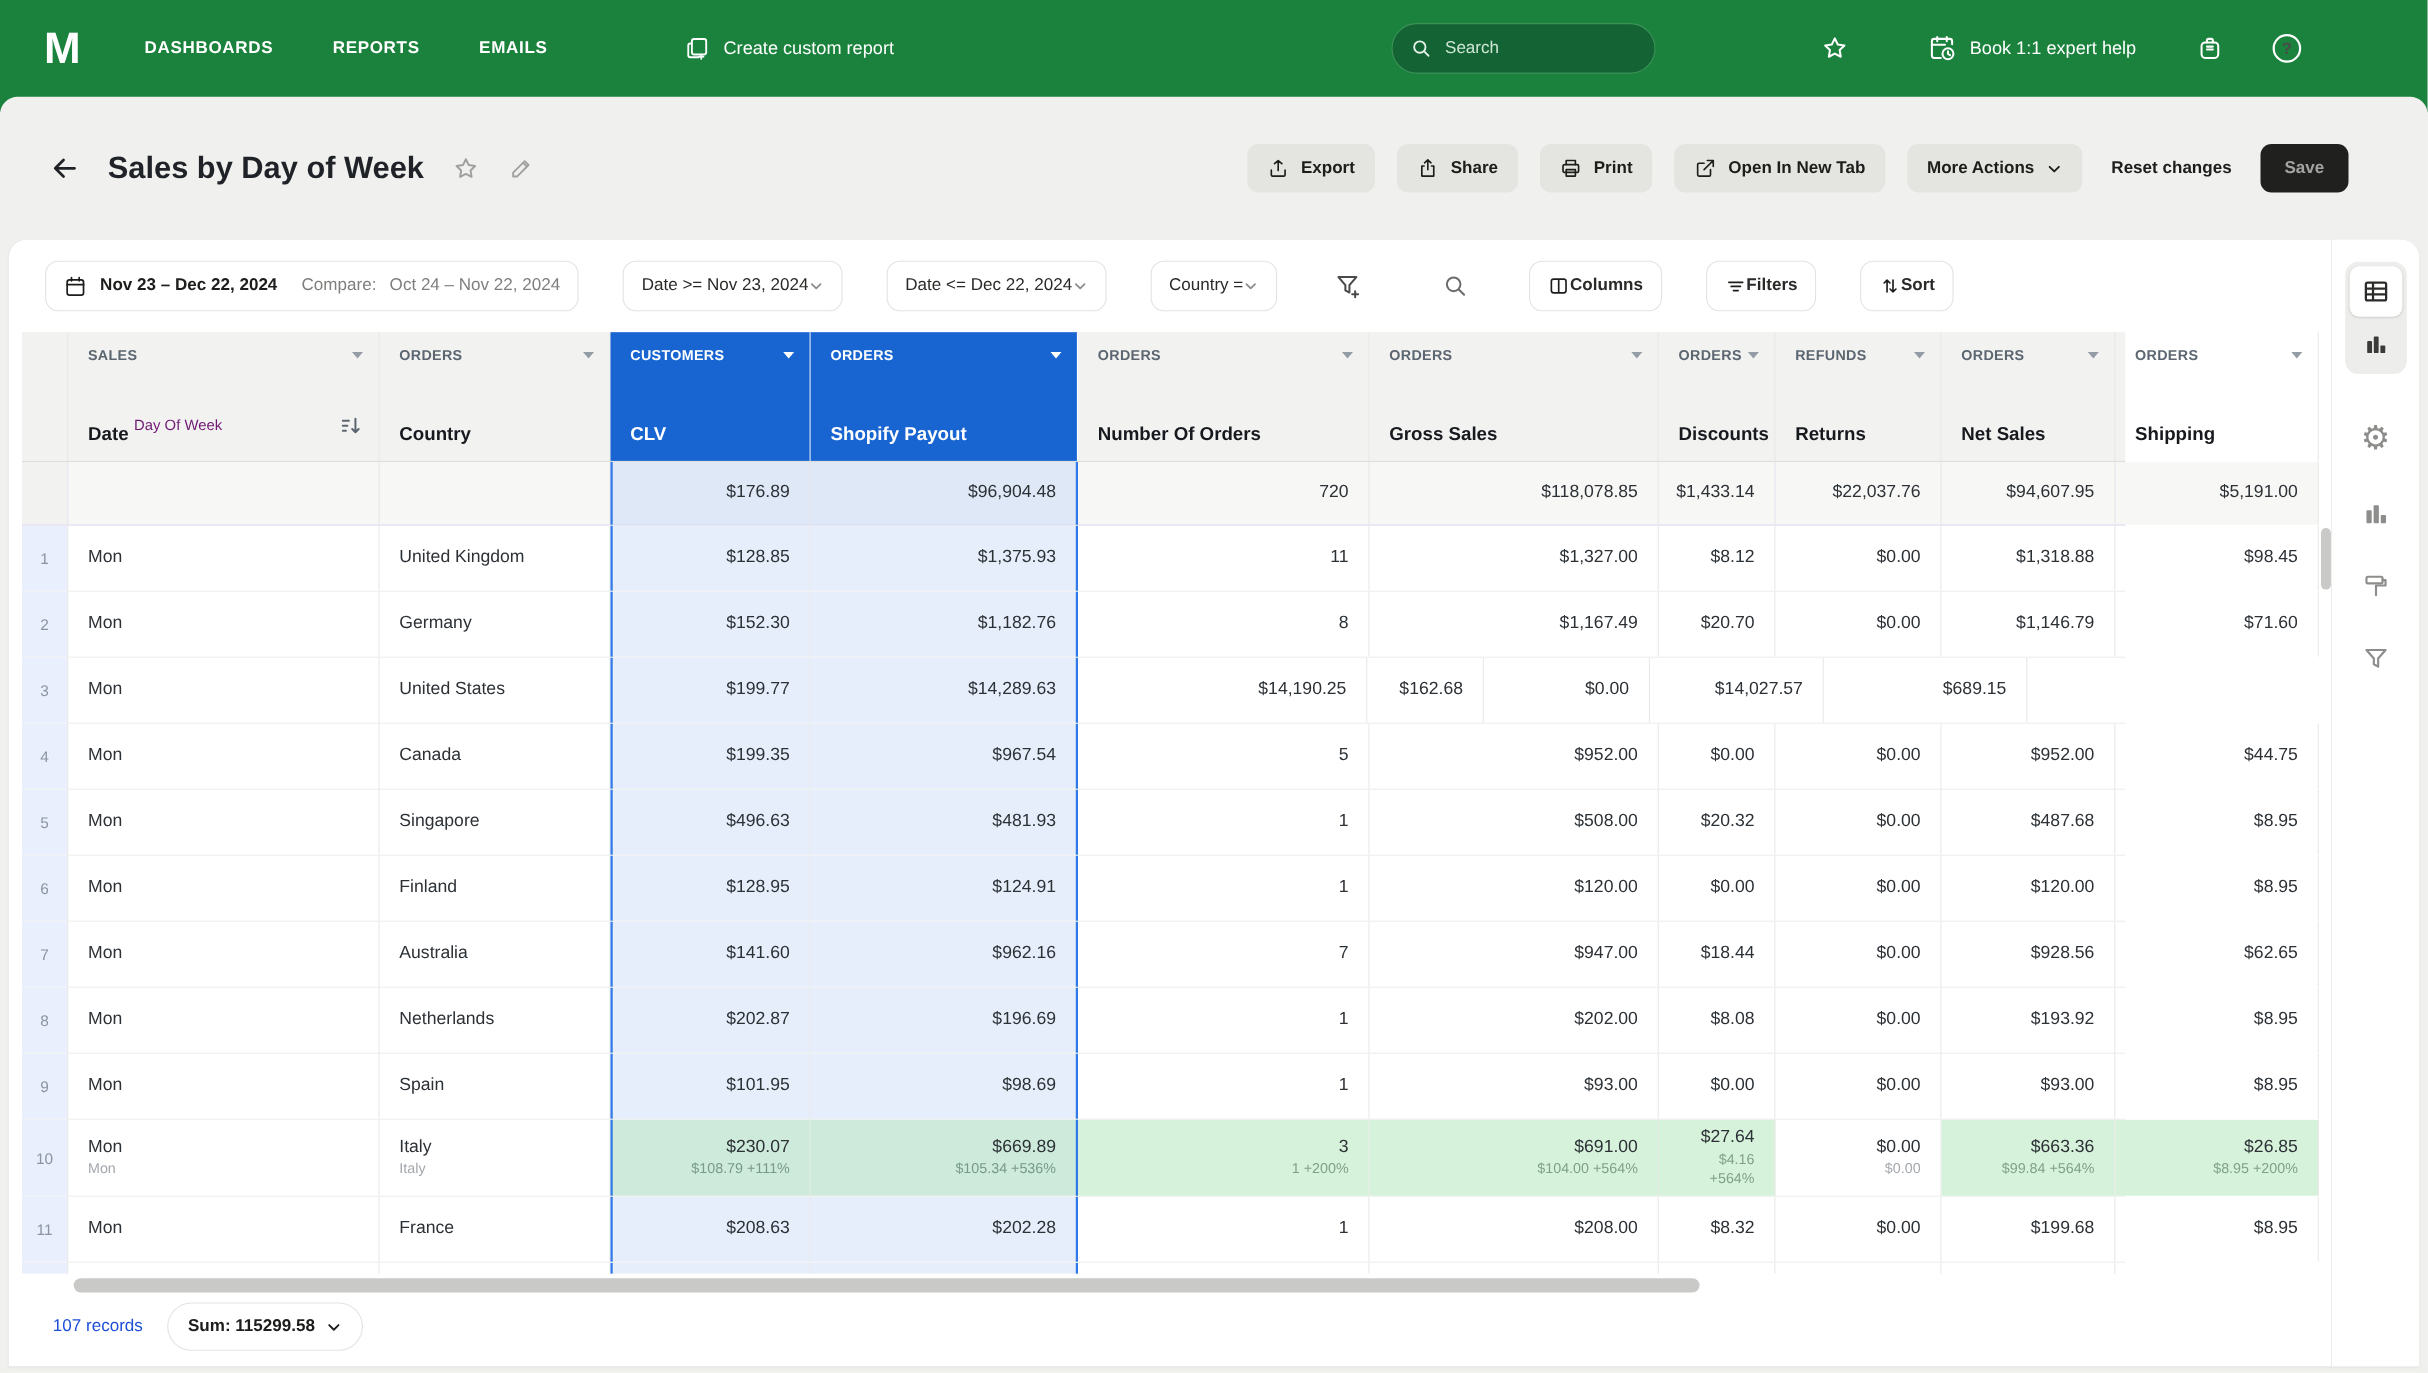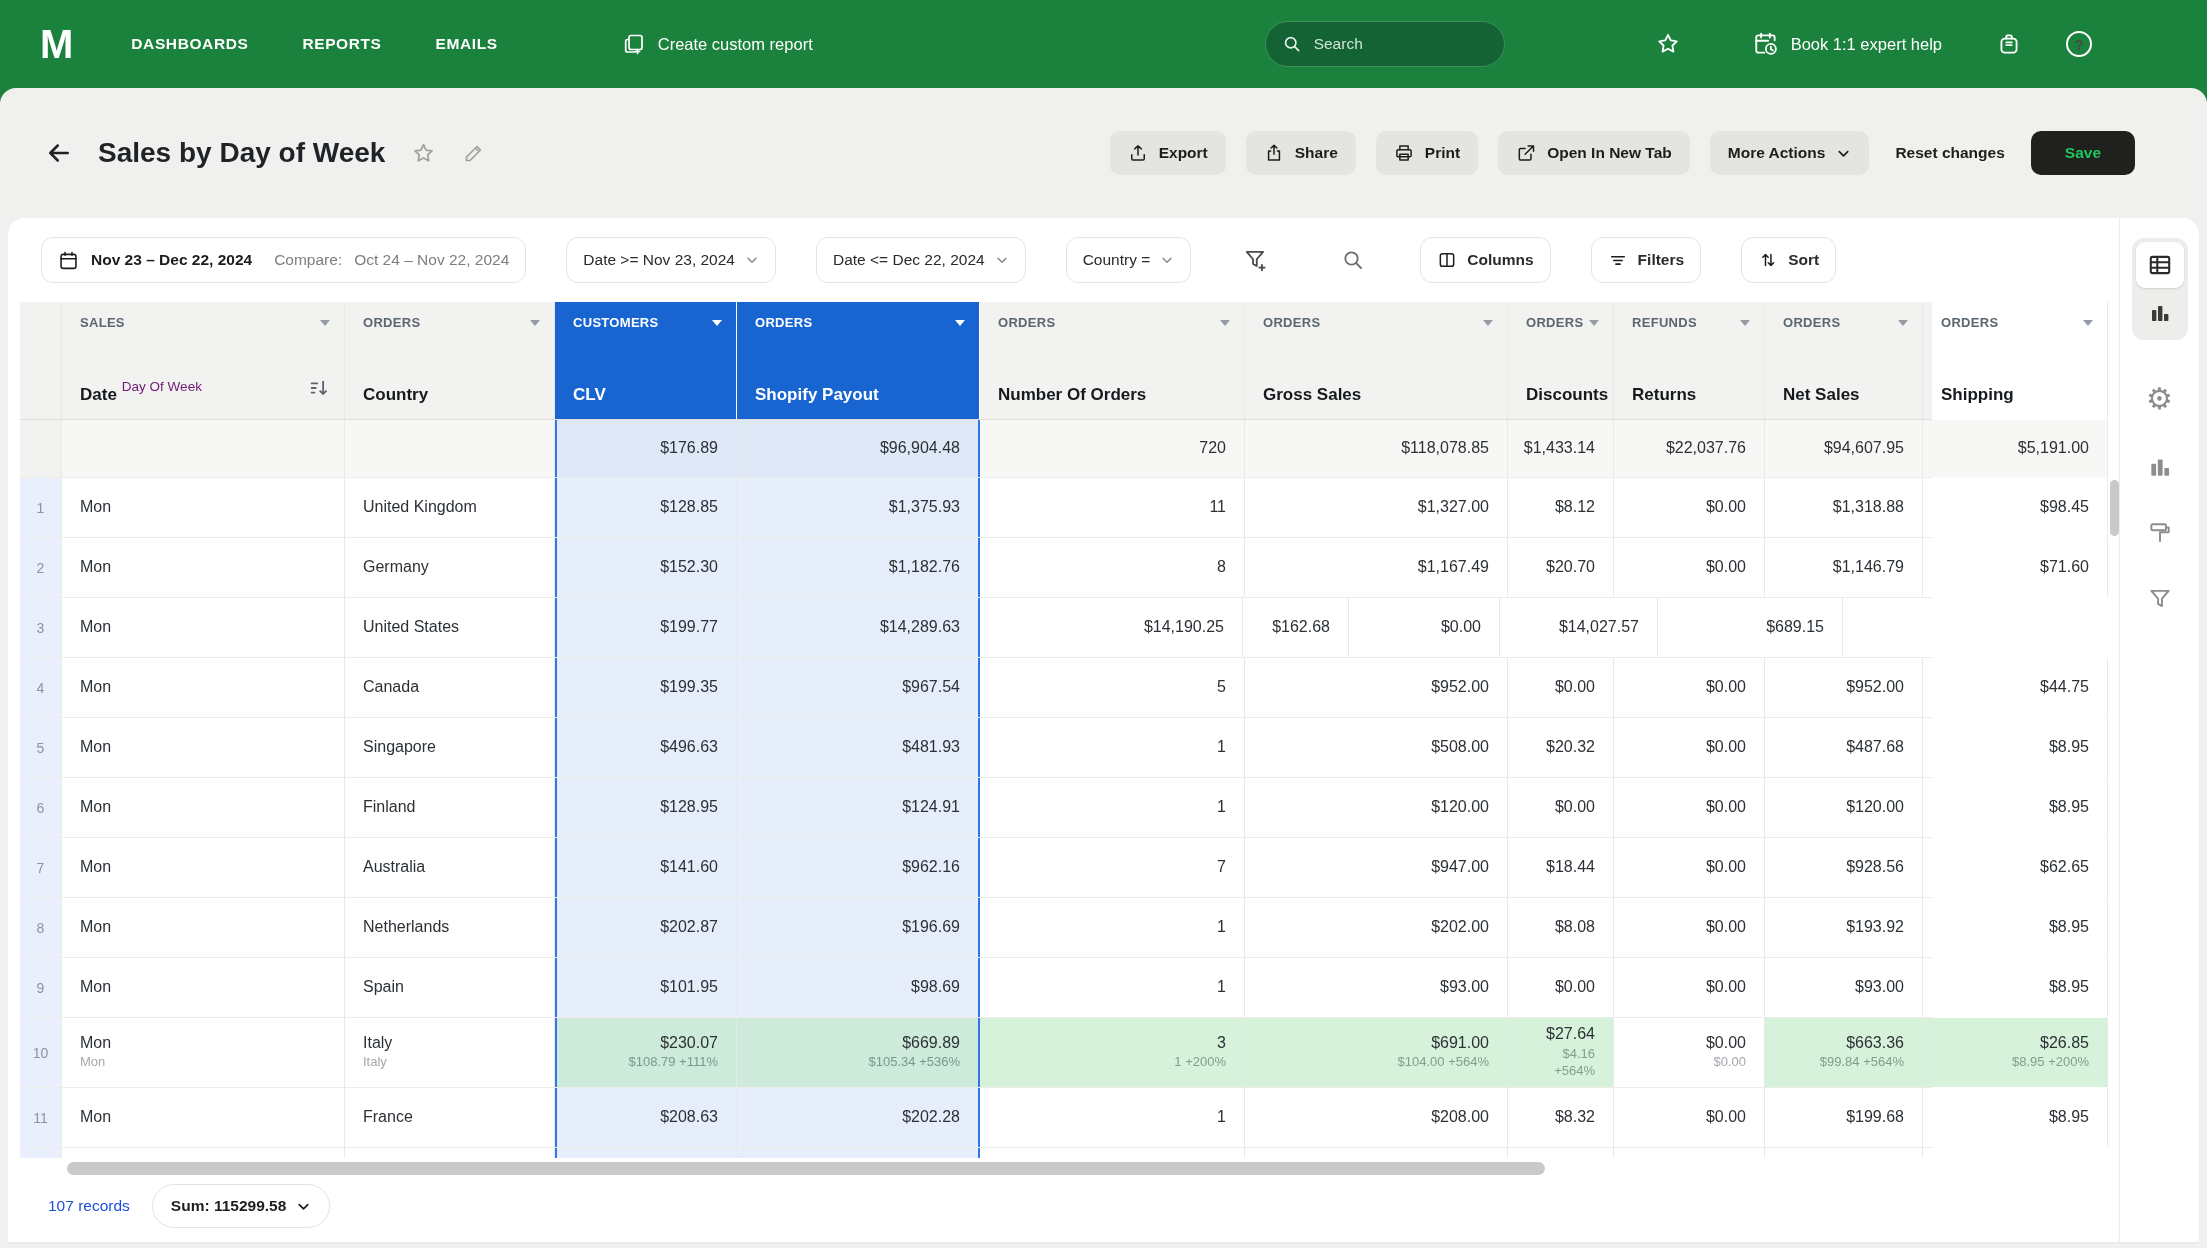--- a/index.html
+++ b/index.html
@@ -34,31 +34,31 @@
   .back-arrow { cursor:pointer; display:flex; }
   .page-title { font-size:28px; font-weight:700; color:#1f2328; margin-left:24px; }
   .title-icons { display:flex; align-items:center; gap:26px; margin-left:26px; color:#a0a09e; }
   .hdr-actions { margin-left:auto; display:flex; align-items:center; gap:20px; }
   .btn { height:44px; border-radius:10px; background:#e4e4e1; border:none;
     display:flex; align-items:center; gap:11px; padding:0 18px;
     font-size:15.5px; font-weight:600; color:#1d1d1b; cursor:pointer;
     font-family:inherit; }
   .btn svg { flex:none; }
   .btn-plain { background:transparent; padding:0 6px; }
-  .btn-save { background:#20201e; color:#22c55e; padding:0 34px; }
+  .btn-save { background:#20201e; color:#a3a3a3; padding:0 22px; }
 
   
   .card { position:absolute; top:130px; left:8px; right:8px; height:1024px;
     background:#fff; border-radius:16px 16px 0 0; box-shadow:0 1px 2px rgba(0,0,0,.05); }
 
   
   .filter-bar { position:absolute; top:0; left:0; right:80px; height:84px;
     display:flex; align-items:center; padding-left:33px; }
   .pill { height:46px; border:1px solid #e3e3e1; border-radius:12px; background:#fff;
-    display:flex; align-items:center; padding:0 16px; gap:10px; font-size:15.5px;
+    display:flex; align-items:center; padding:0 16px; font-size:15.5px;
     color:#2a2a28; cursor:pointer; white-space:nowrap; }
   .pill b { font-weight:700; color:#1d1d1b; }
   .pill .muted { color:#7e7e7c; }
   .pill + .pill { margin-left:40px; }
   .date-pill { gap:12px; }
   .icon-btn { display:flex; align-items:center; justify-content:center; cursor:pointer; color:#4a4a48; }
   .fb-funnel { margin-left:52px; }
   .fb-search { margin-left:72px; }
   .fb-columns { margin-left:55px; }
   .fb-filters { margin-left:14px; }

